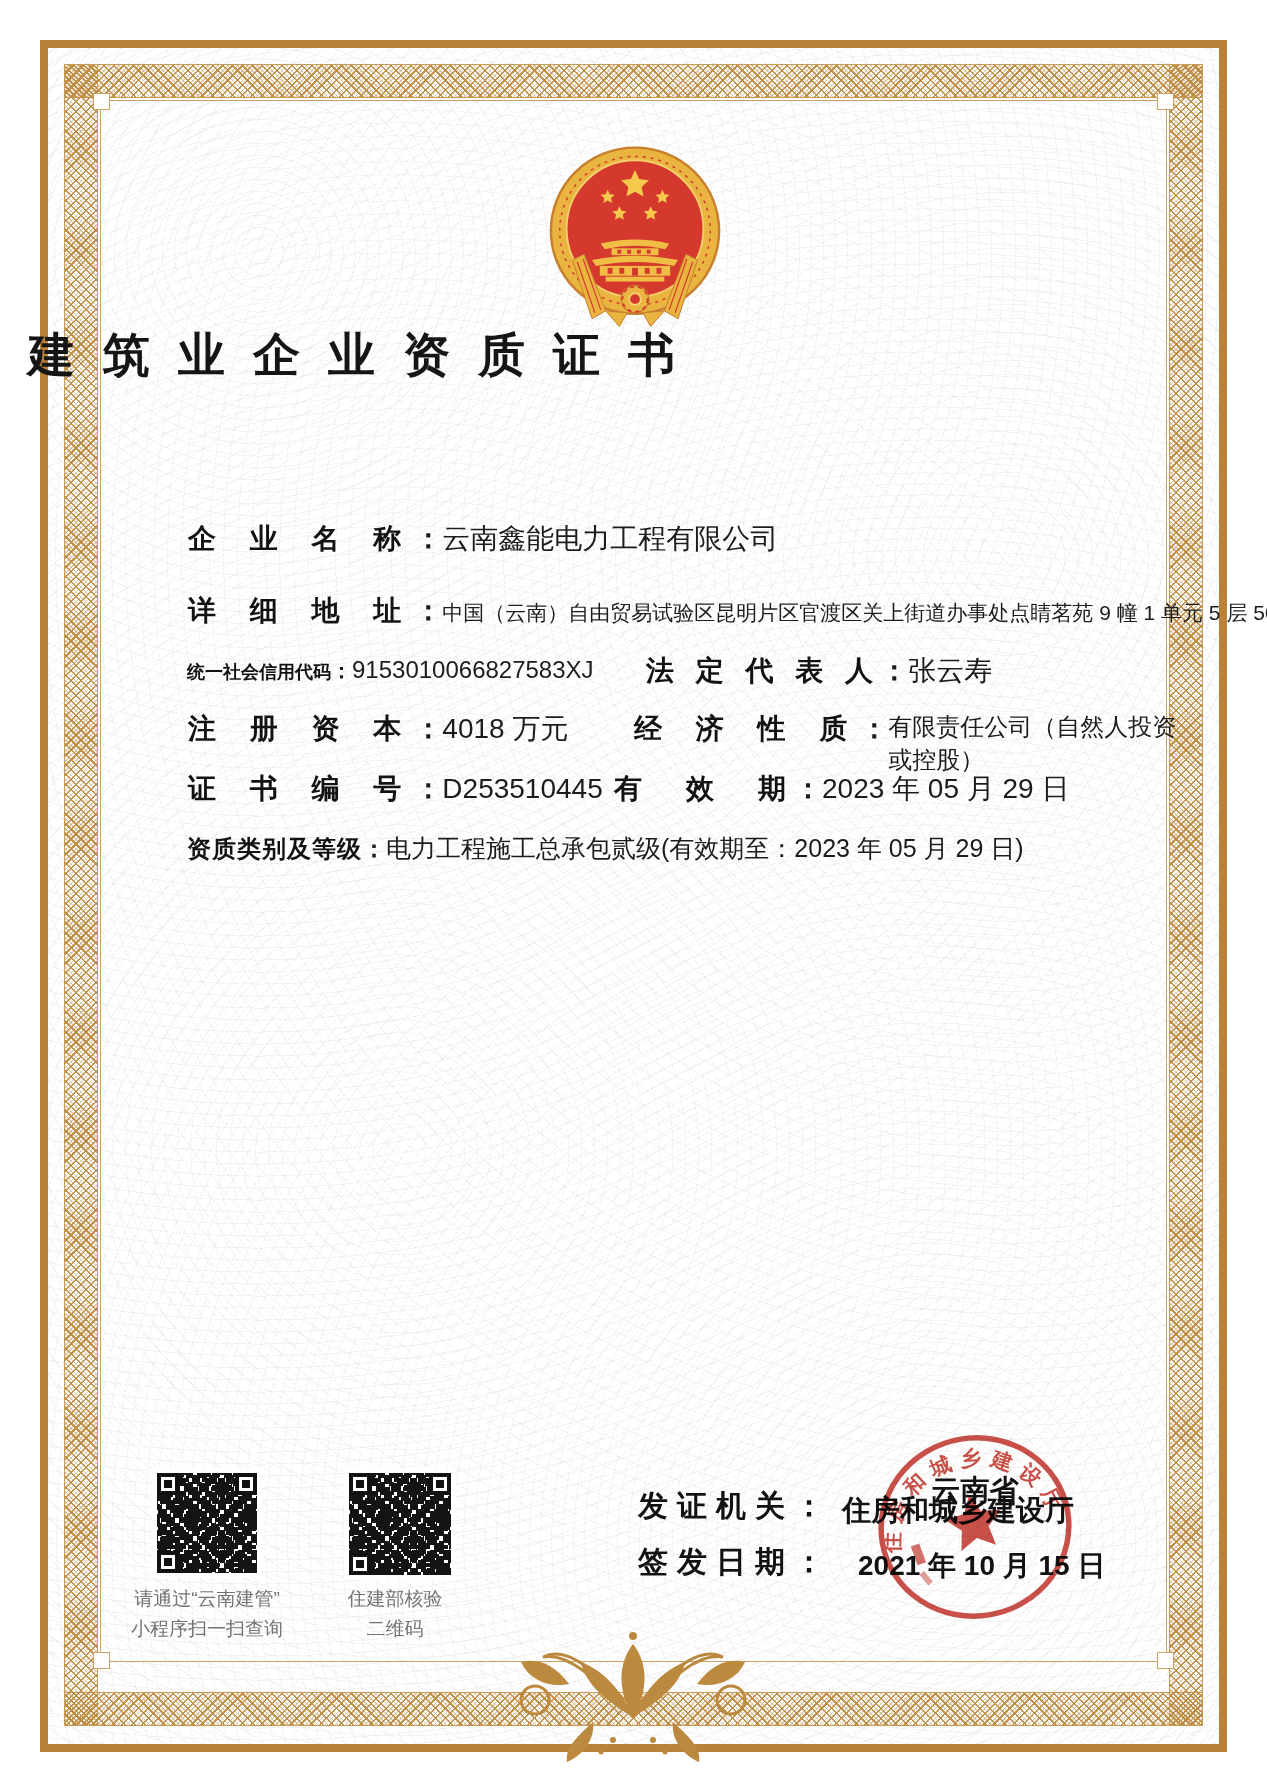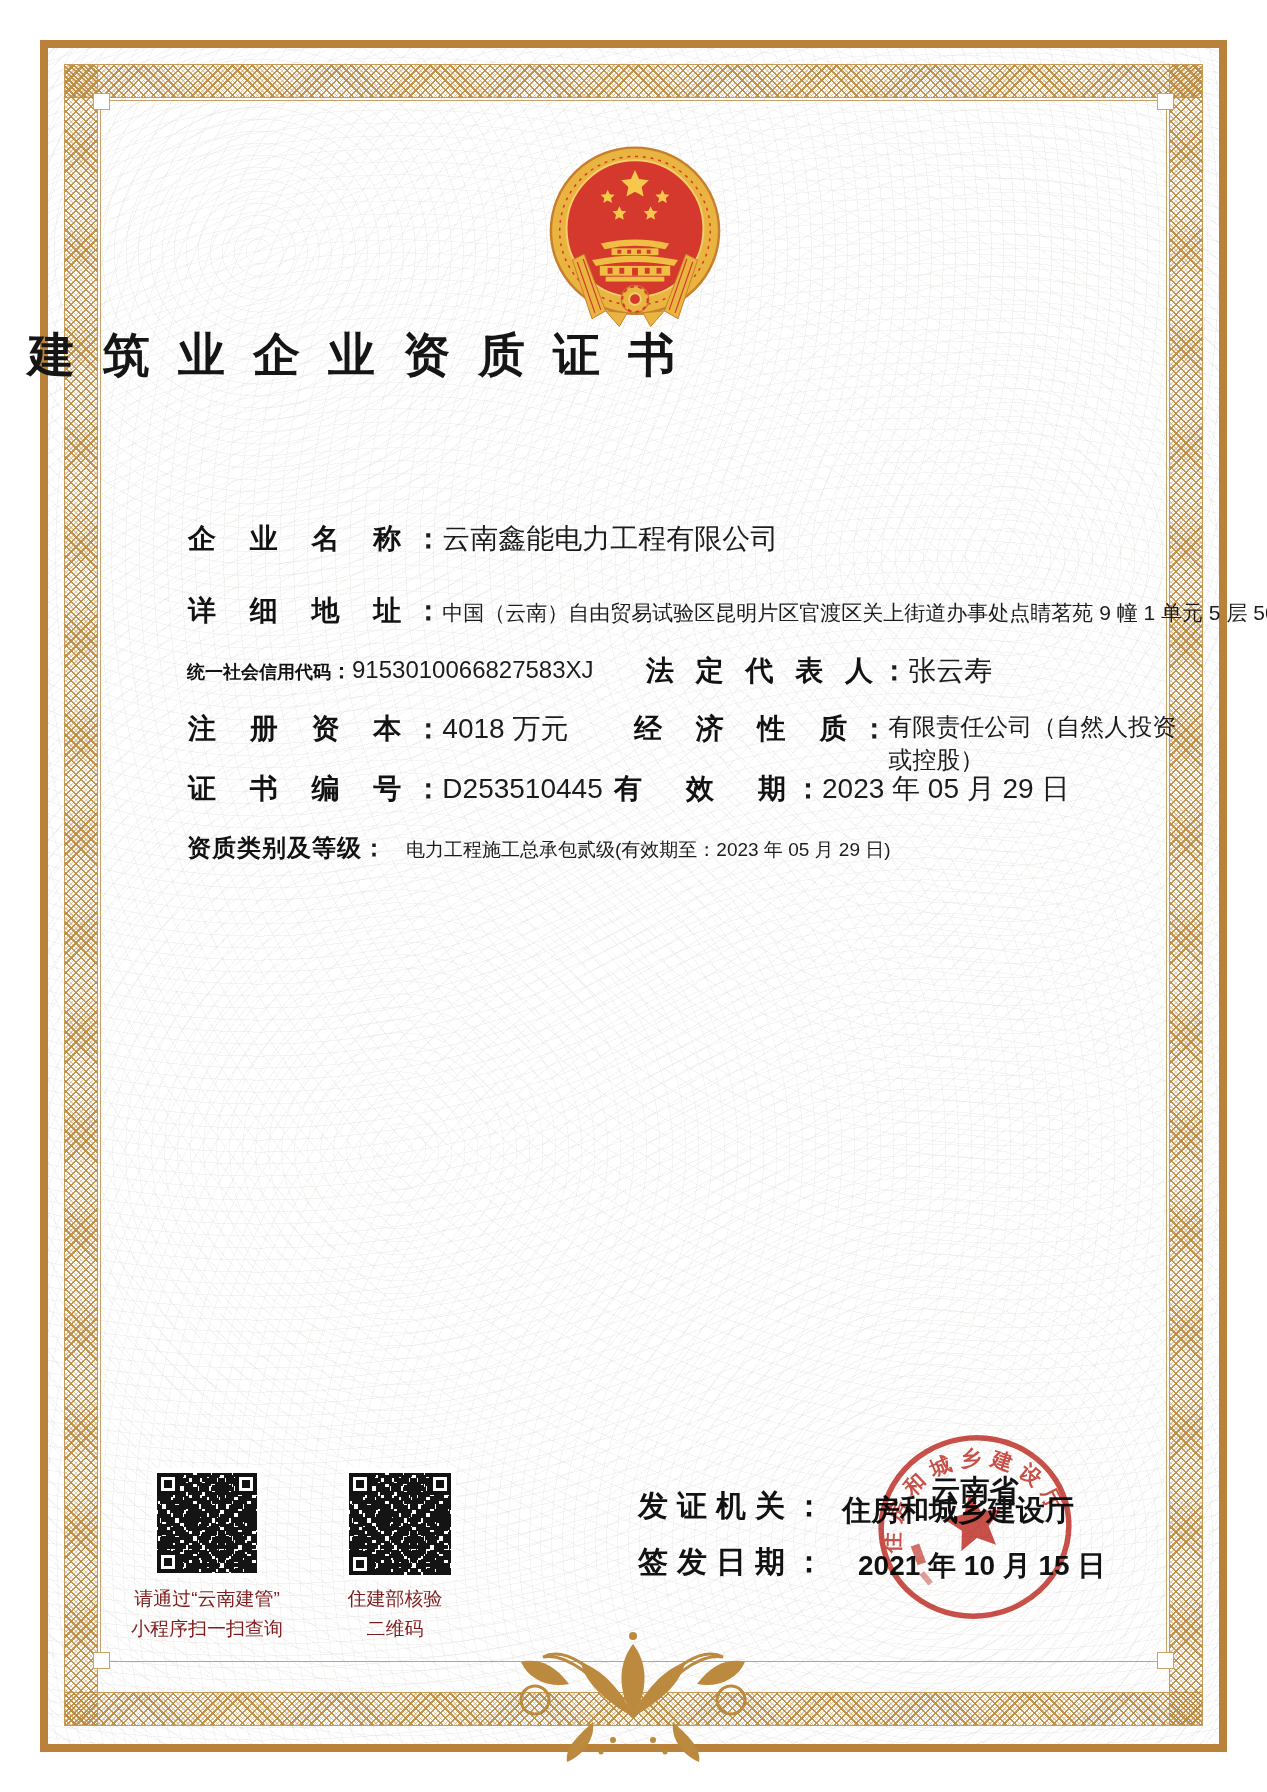--- a/index.html
+++ b/index.html
@@ -40,37 +40,37 @@
     font-size:47px;font-weight:bold;letter-spacing:28px;text-indent:28px;color:#151515;
   }
   
   .lab{font-weight:bold;color:#121212;}
   .row{position:absolute;white-space:nowrap;}
   .l28{font-size:28px;letter-spacing:13px;}
   .colon{font-weight:bold;}
   .v28{font-size:28px;}
   .v24{font-size:24px;}
   .v21{font-size:21px;}
-  .v19{font-size:19px;margin-left:20px;}
+  .v19{font-size:25px;}
   .credit-lab{font-size:18px;letter-spacing:0;}
   .qual-lab{font-size:24px;letter-spacing:1px;}
   .yxq-lab{font-size:28px;letter-spacing:44px;}
   .econ-val{display:inline-block;white-space:normal;width:292px;vertical-align:top;line-height:33px;}
   
   .qr{position:absolute;background:#fff;padding:5px;}
   .qr-inner{position:relative;width:100%;height:100%;
     background:
       conic-gradient(#141414 25%, transparent 0 50%, #141414 0 75%, transparent 0) 0 0/9px 9px,
       conic-gradient(#141414 25%, transparent 0 50%, #141414 0 75%, transparent 0) 3px 5px/13px 13px,
       conic-gradient(transparent 25%, #141414 0 50%, transparent 0 75%, #141414 0) 1px 2px/17px 17px;
     background-color:#fff;}
   .finder{position:absolute;width:22px;height:22px;border:4px solid #111;background:#fff;box-sizing:border-box;}
   .finder::after{content:"";position:absolute;left:3px;top:3px;width:8px;height:8px;background:#111;}
   .finder.tl{left:0;top:0;} .finder.tr{right:0;top:0;} .finder.bl{left:0;bottom:0;}
-  .qr-caption{position:absolute;text-align:center;font-size:19px;line-height:30px;color:#7f1d1d;}
+  .qr-caption{position:absolute;text-align:center;font-size:19px;line-height:30px;color:#737373;}
   
   .iss-lab{position:absolute;font-size:30px;font-weight:bold;letter-spacing:9px;color:#121212;white-space:nowrap;}
   .iss-val{position:absolute;font-size:29px;font-weight:600;color:#121212;white-space:nowrap;}
   .seal{position:absolute;left:873px;top:1428px;width:204px;height:198px;mix-blend-mode:multiply;}
   
   .ornament{position:absolute;left:473px;top:1622px;width:320px;height:150px;}
 </style>
 </head>
 <body>
 

